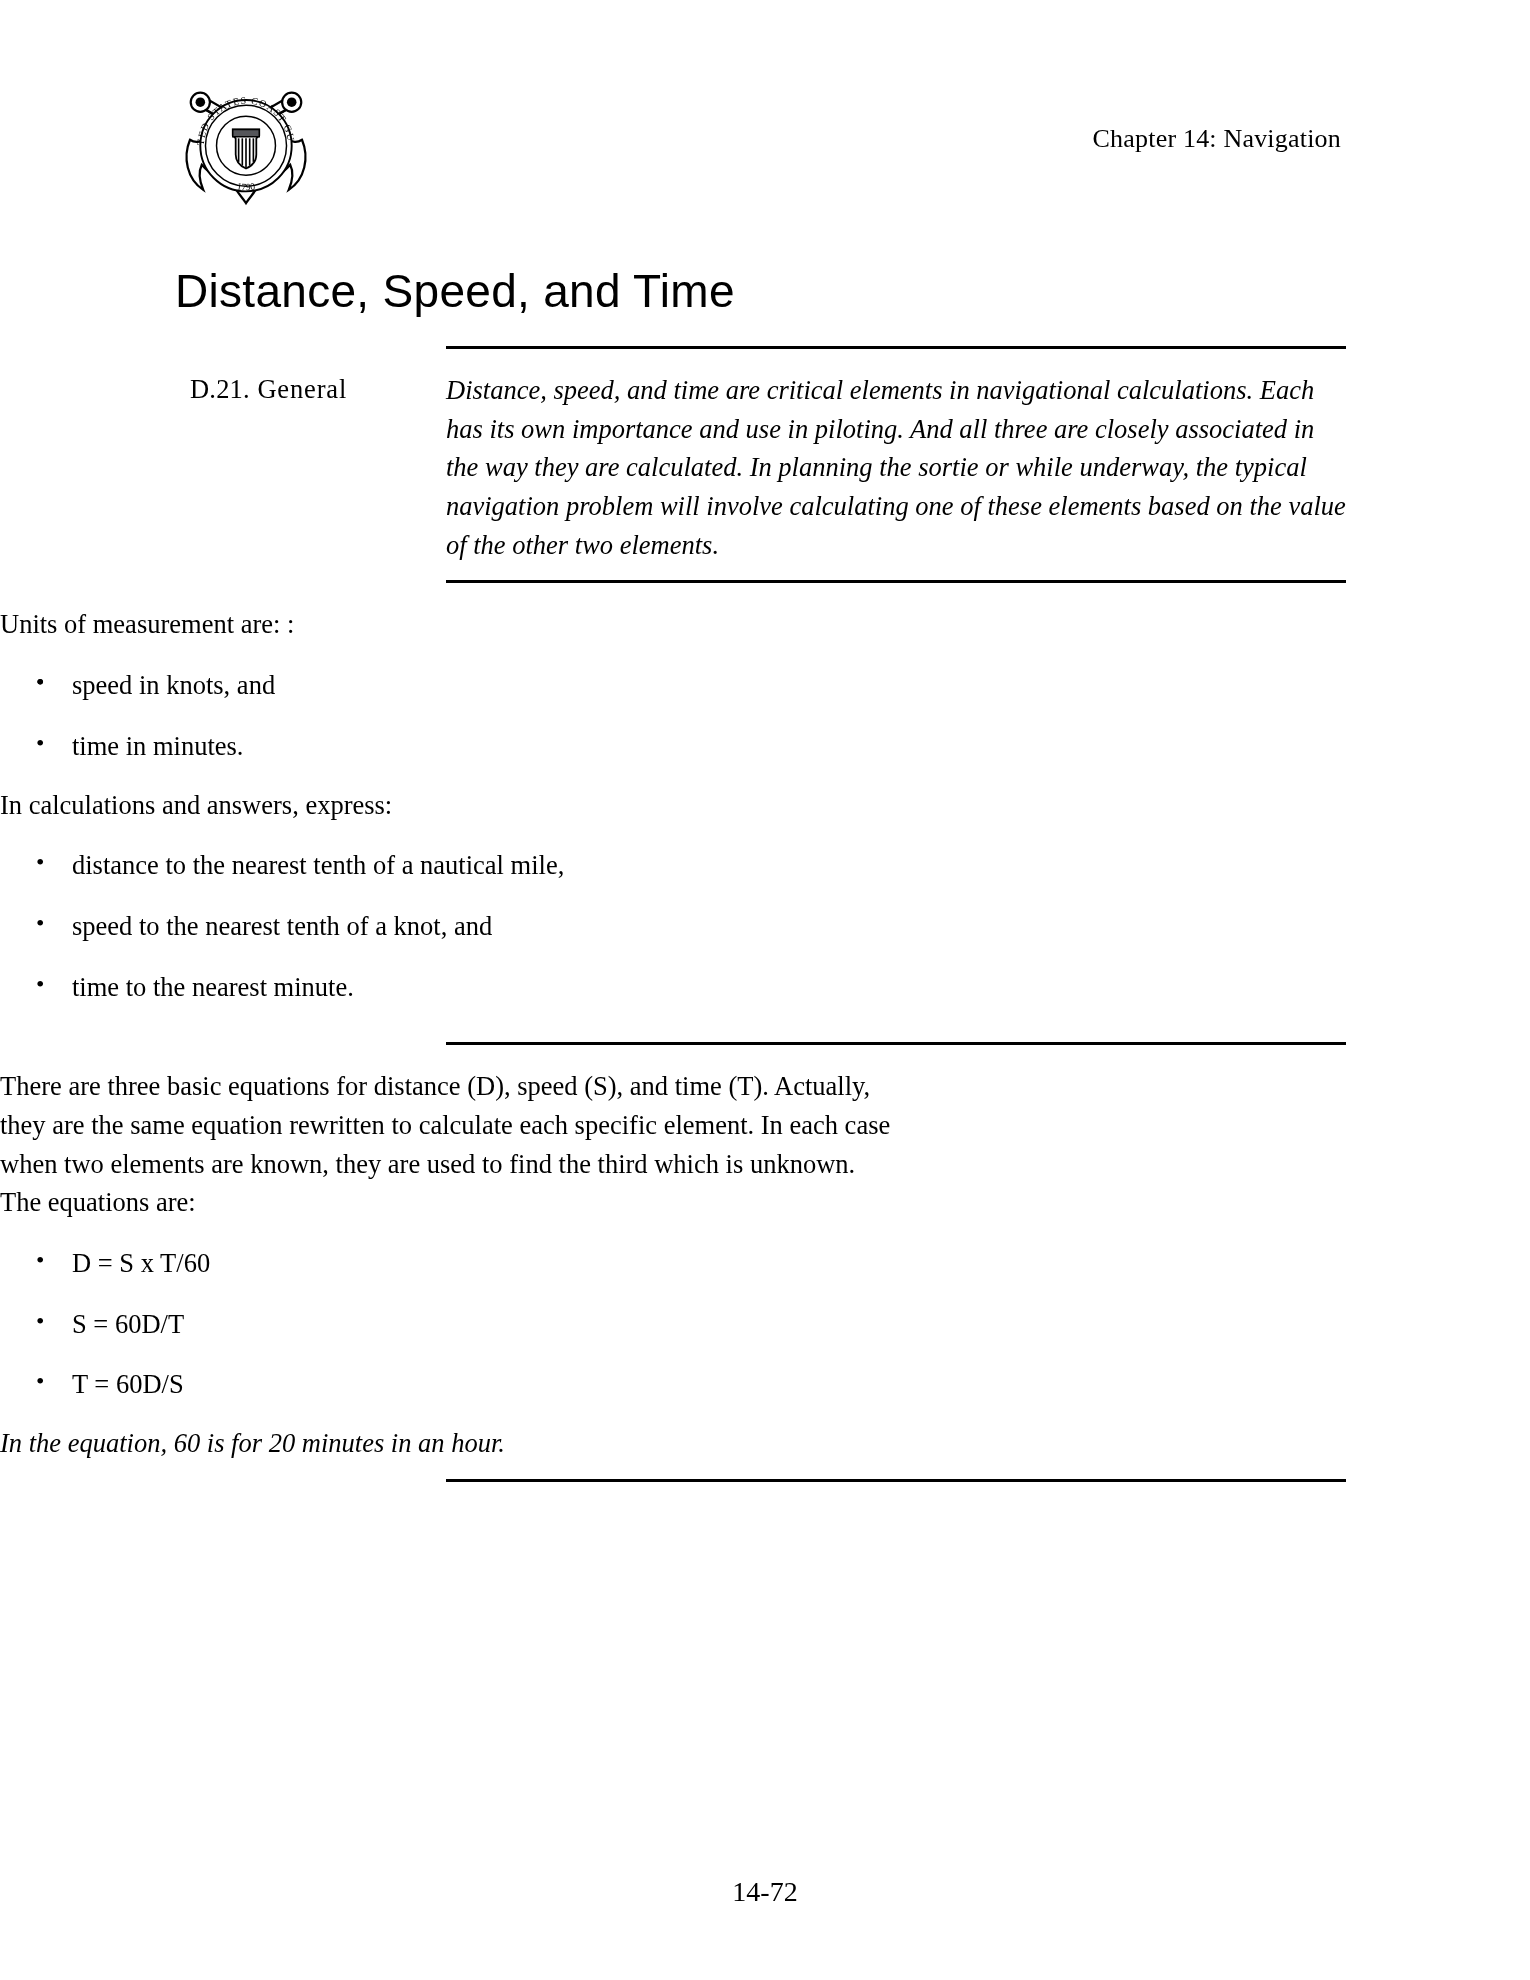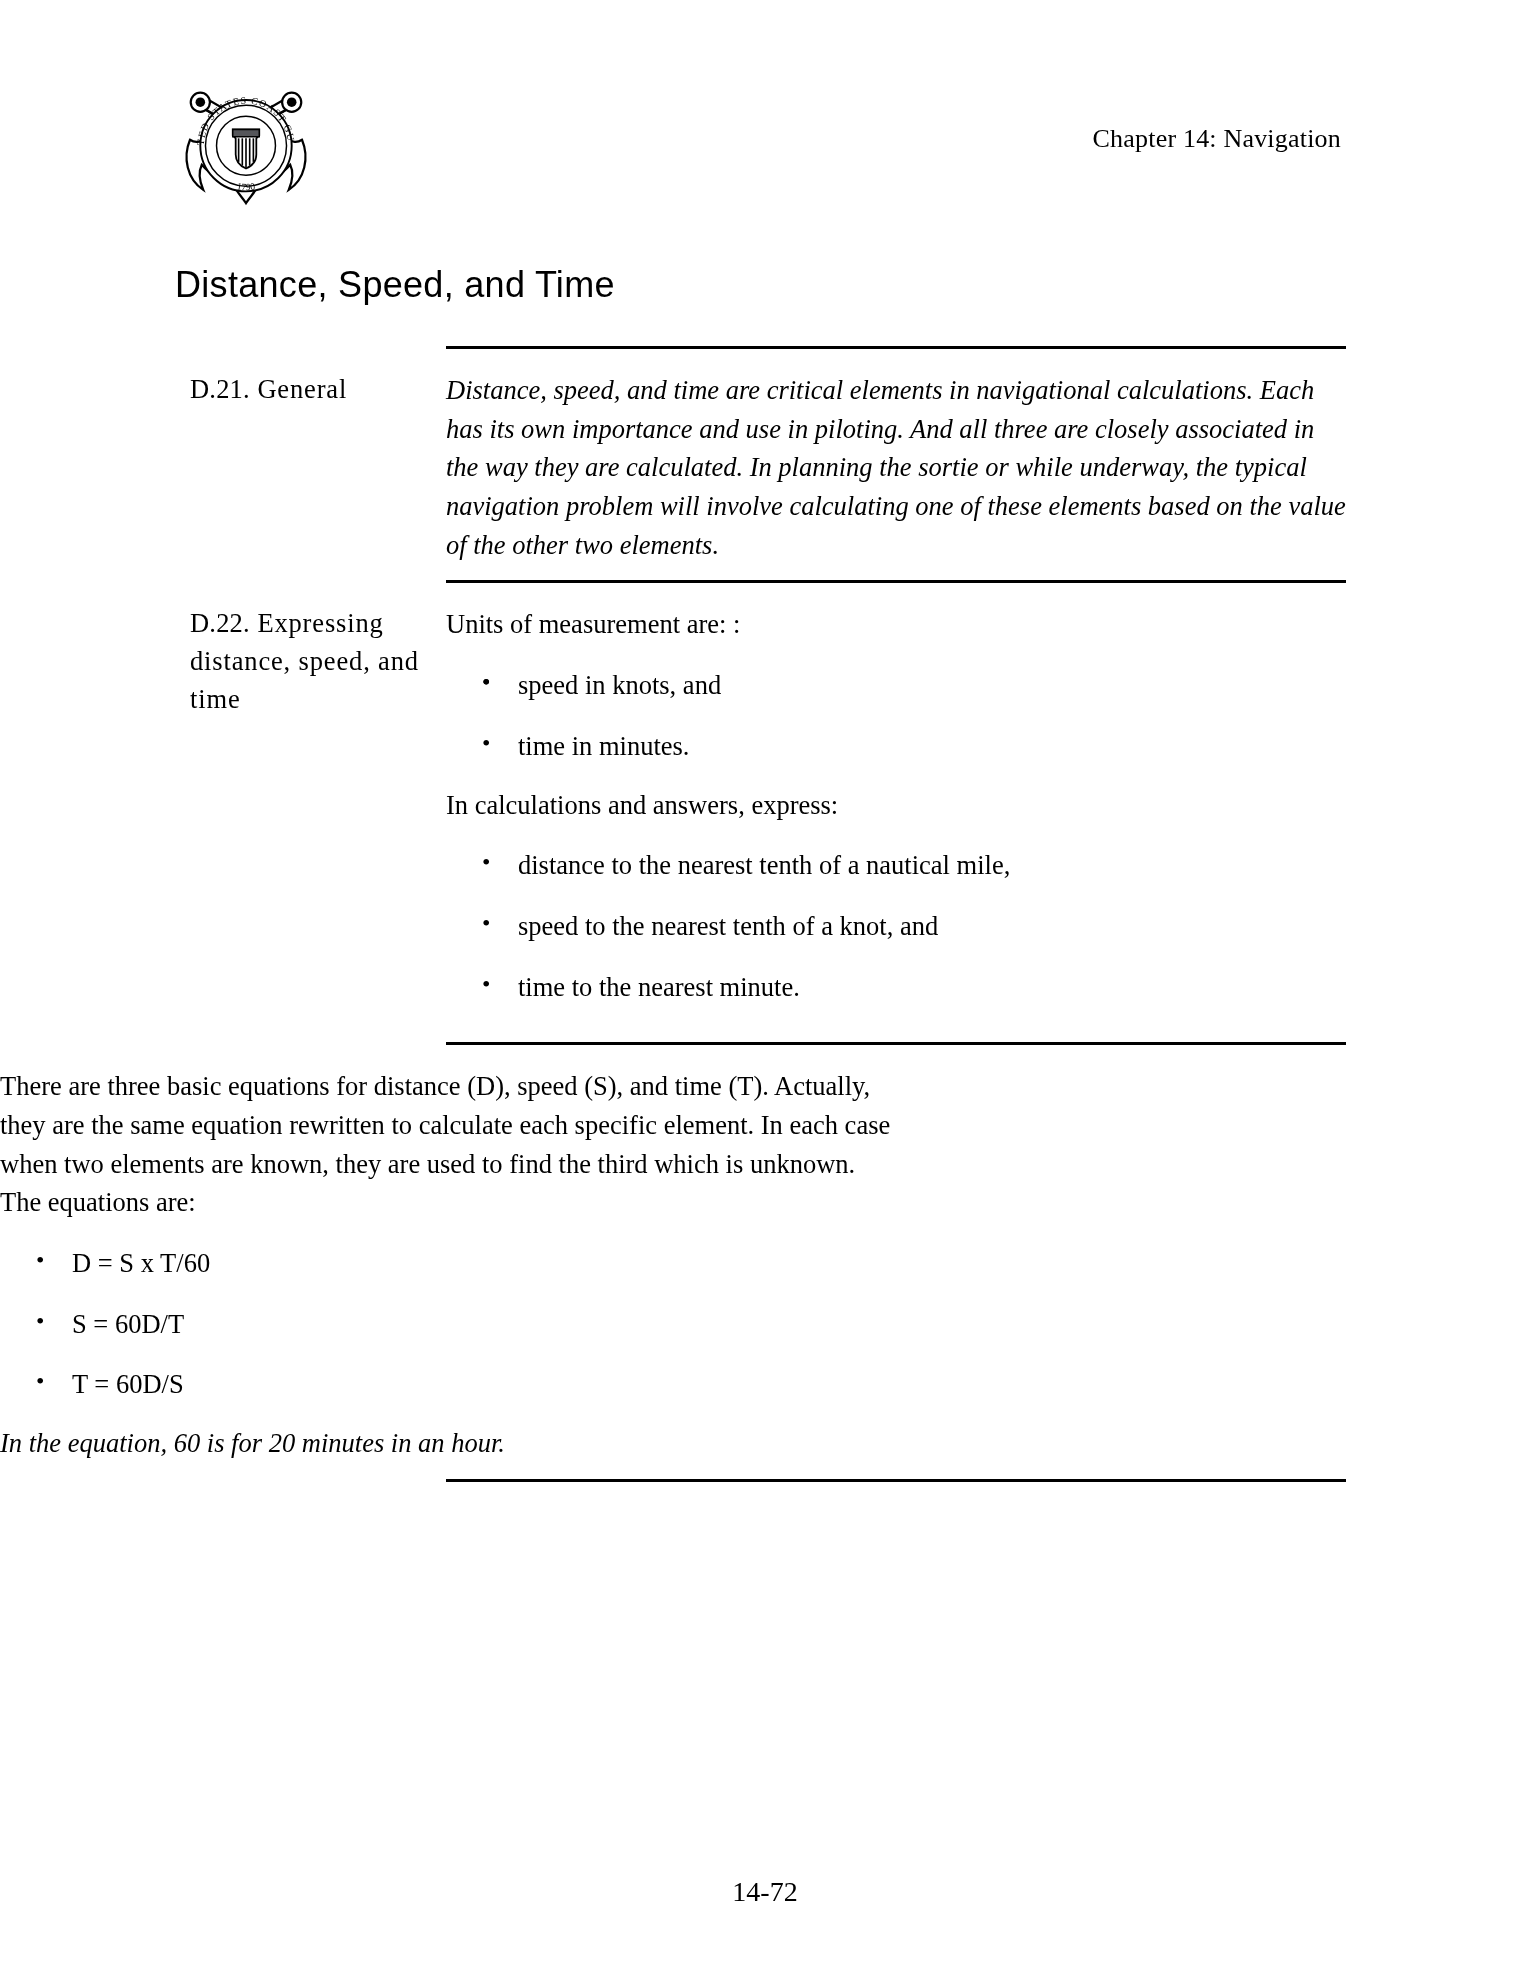--- a/index.html
+++ b/index.html
@@ -44,21 +44,21 @@
     letter-spacing: 0.2px;
     white-space: nowrap;
   }
 
   
   .page-title {
     position: absolute;
     left: 175px;
     top: 264px;
     font-family: "Liberation Sans", "DejaVu Sans", sans-serif;
-    font-size: 36px;
+    font-size: 46px;
     font-weight: 400;
     letter-spacing: 0.3px;
     white-space: nowrap;
   }
 
   
   .content {
     position: absolute;
     left: 0;
     top: 346px;
@@ -212,24 +212,20 @@
         <span>General</span>
       </div>
       <div class="body-col">
         <p>Distance, speed, and time are critical elements in navigational calculations. Each has its own importance and use in piloting. And all three are closely associated in the way they are calculated. In planning the sortie or while underway, the typical navigation problem will involve calculating one of these elements based on the value of the other two elements.</p>
       </div>
     </div>
 
     <div class="rule"></div>
 
     <div class="block">
-      <div class="label-col">
-        <span class="num">D.22.</span>
-        <span>Expressing distance, speed, and time</span>
-      </div>
       <div class="body-col">
         <p>Units of measurement are: :</p>
         <ul class="bullets">
           <li>
             <span class="bullet-glyph">•</span>
           </li>
           <li>
             <span class="bullet-glyph">•</span>
             <span>speed in knots, and</span>
           </li>

